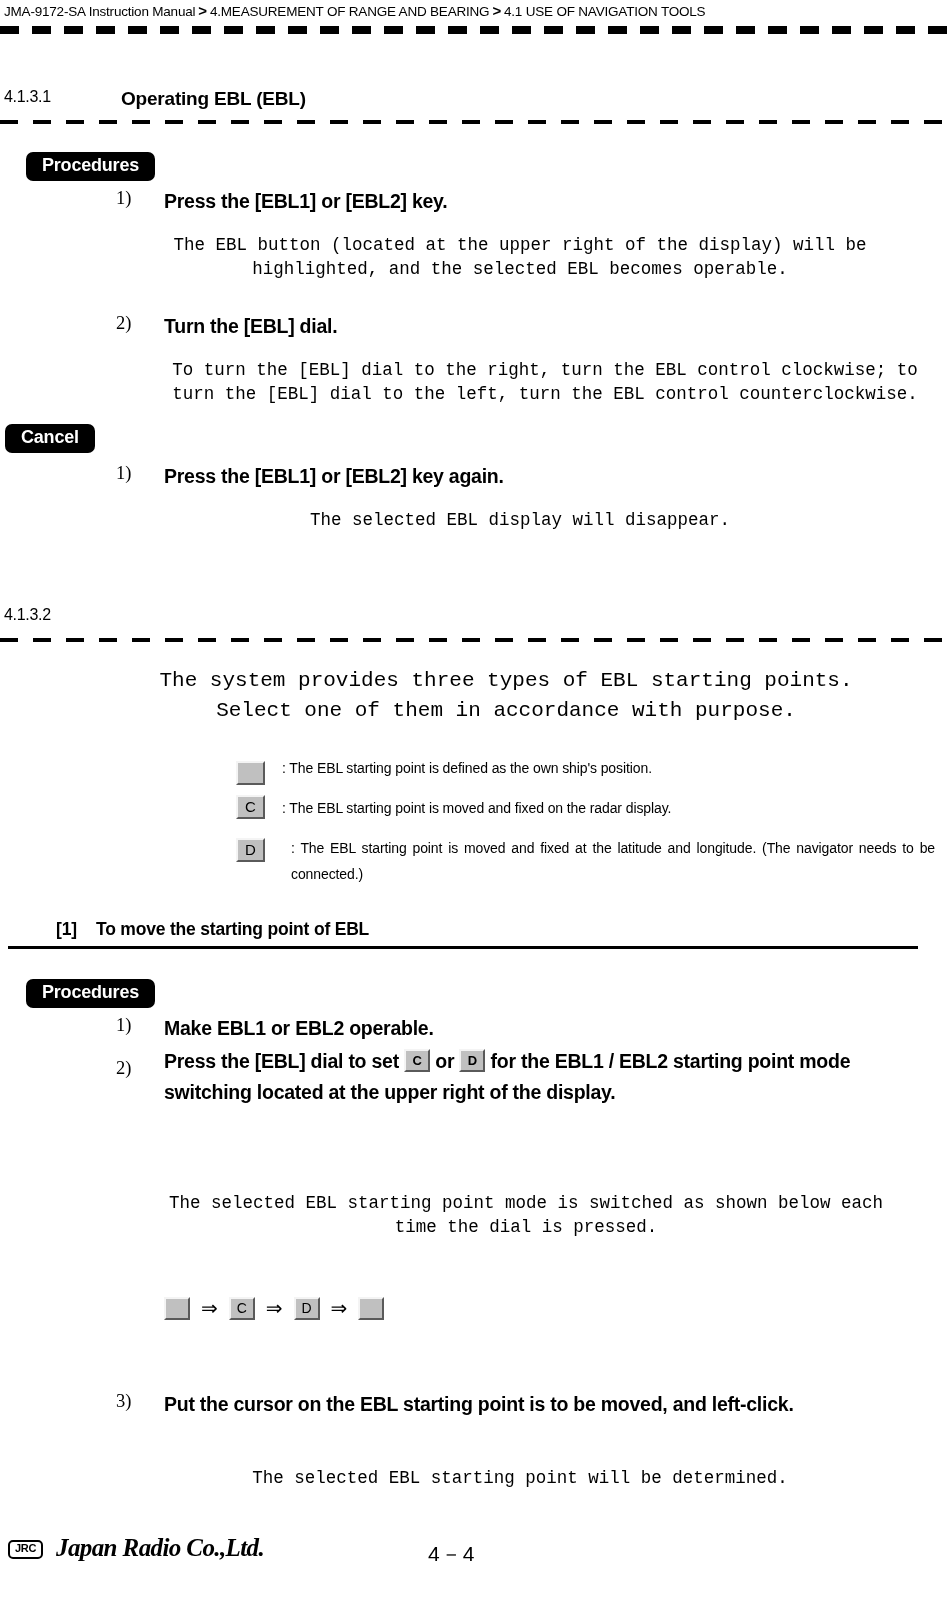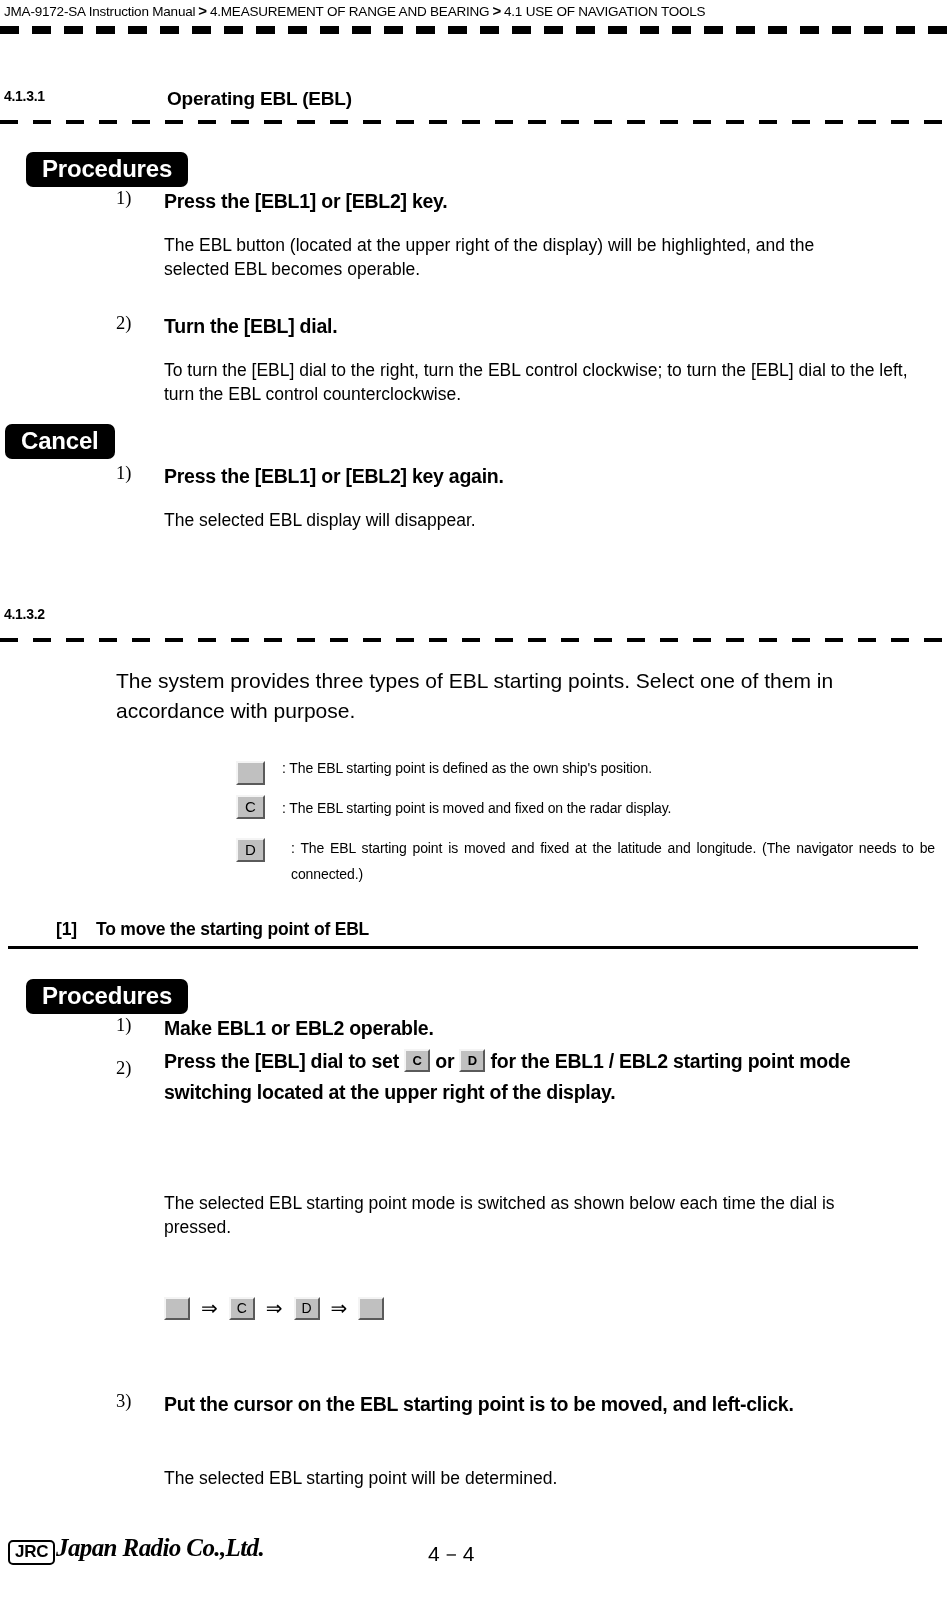--- a/index.html
+++ b/index.html
@@ -49,51 +49,50 @@
   .sec-head {
     position: absolute;
     left: 4px;
     width: 944px;
     height: 34px;
   }
   .sec-num {
     position: absolute;
     left: 0; top: 0;
     font-family: "Liberation Sans", sans-serif;
-    font-weight: bold;
-    font-size: 14px;
+    font-weight: normal;
+    font-size: 16px;
     letter-spacing: -0.3px;
   }
   .sec-title {
     position: absolute;
     left: 117px; top: 0;
     font-family: "Liberation Sans", sans-serif;
     font-weight: bold;
     font-size: 19px;
     letter-spacing: -0.2px;
     white-space: nowrap;
-    margin-left: 46px;
   }
   .sec-dash {
     position: absolute;
     left: 0;
     width: 944px;
     height: 4px;
     background-image: repeating-linear-gradient(to right,
       #000 0px, #000 18px, #fff 18px, #fff 33px);
   }
 
   
   .badge {
     position: absolute;
     background: #000000;
     color: #ffffff;
     font-family: "Liberation Sans", sans-serif;
     font-weight: bold;
-    font-size: 24px;
+    font-size: 18px;
     letter-spacing: -0.2px;
     border-radius: 7px;
     padding: 4px 16px 6px 16px;
     line-height: 1.05;
     white-space: nowrap;
   }
 
   
   .step-num {
     position: absolute;
@@ -103,23 +102,24 @@
   .step-title {
     position: absolute;
     font-family: "Liberation Sans", sans-serif;
     font-weight: bold;
     font-size: 19.5px;
     letter-spacing: -0.25px;
     line-height: 31px;
   }
   .body-text {
     position: absolute;
-    font-family: Liberation Sans, sans-serif;
+    font-family: Liberation Mono, monospace;
     font-size: 17.5px;
     line-height: 24px;
+    text-align: center;
   }
 
   
   .btn3d {
     display: inline-block;
     background: #c0c0c0;
     border-top: 2px solid #f4f4f4;
     border-left: 2px solid #f4f4f4;
     border-right: 2px solid #5a5a5a;
     border-bottom: 2px solid #5a5a5a;
@@ -183,21 +183,21 @@
   .seq .arr { padding: 0 11px; vertical-align: middle; }
 
   
   .jrc-logo {
     position: absolute;
     border: 2px solid #000;
     border-radius: 5px;
     padding: 1px 5px 2px 5px;
     font-family: "Liberation Sans", sans-serif;
     font-weight: bold;
-    font-size: 17px;
+    font-size: 11px;
     letter-spacing: -0.3px;
     line-height: 1.05;
   }
   .jrc-name {
     position: absolute;
     font-family: "Liberation Serif", serif;
     font-style: italic;
     font-weight: bold;
     font-size: 25px;
     letter-spacing: -0.6px;

